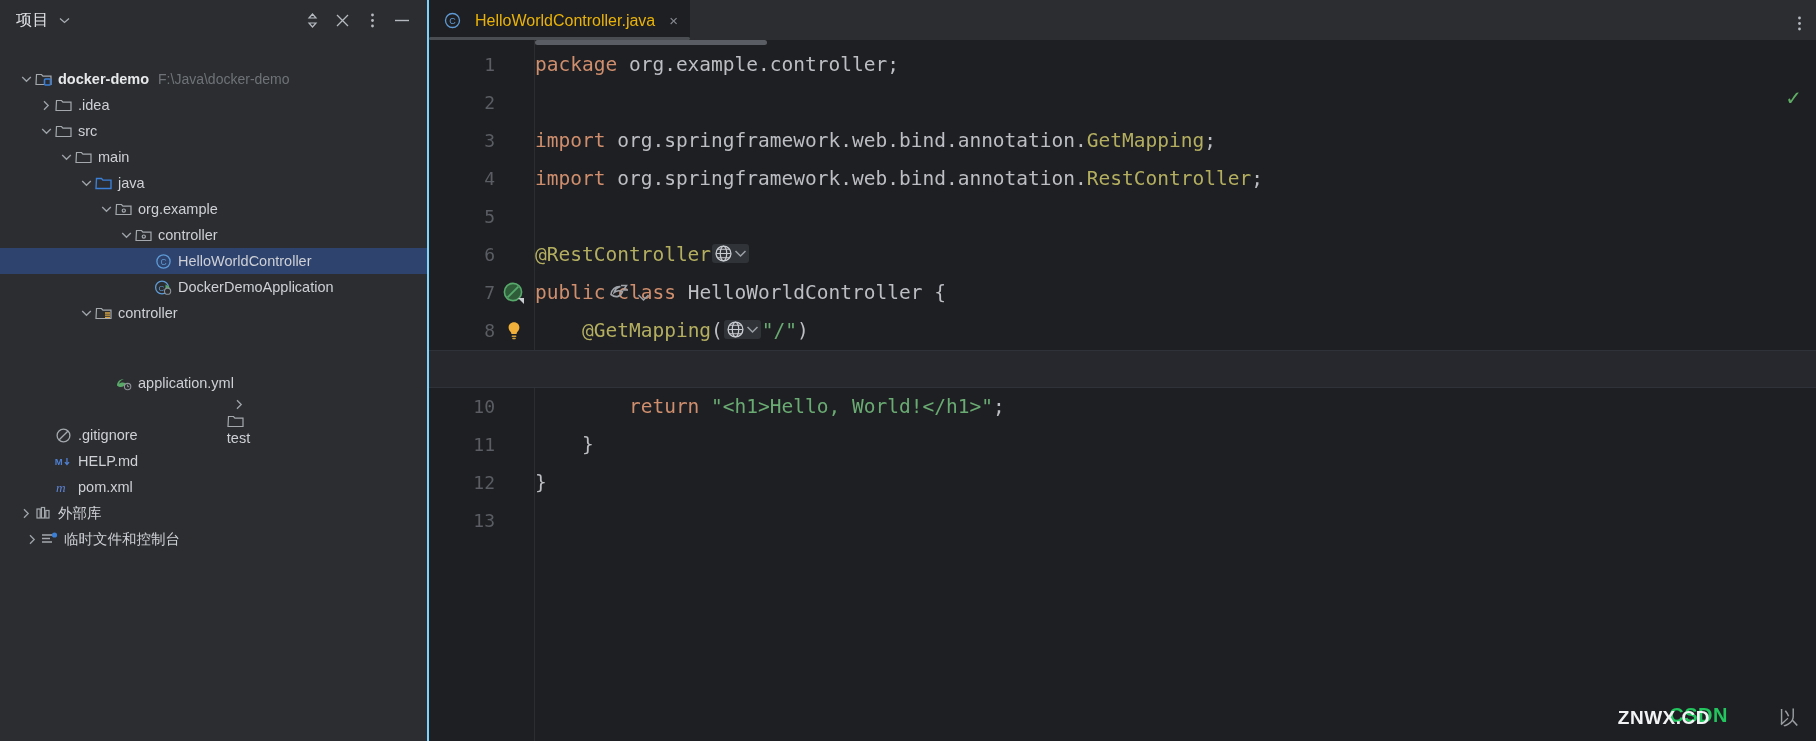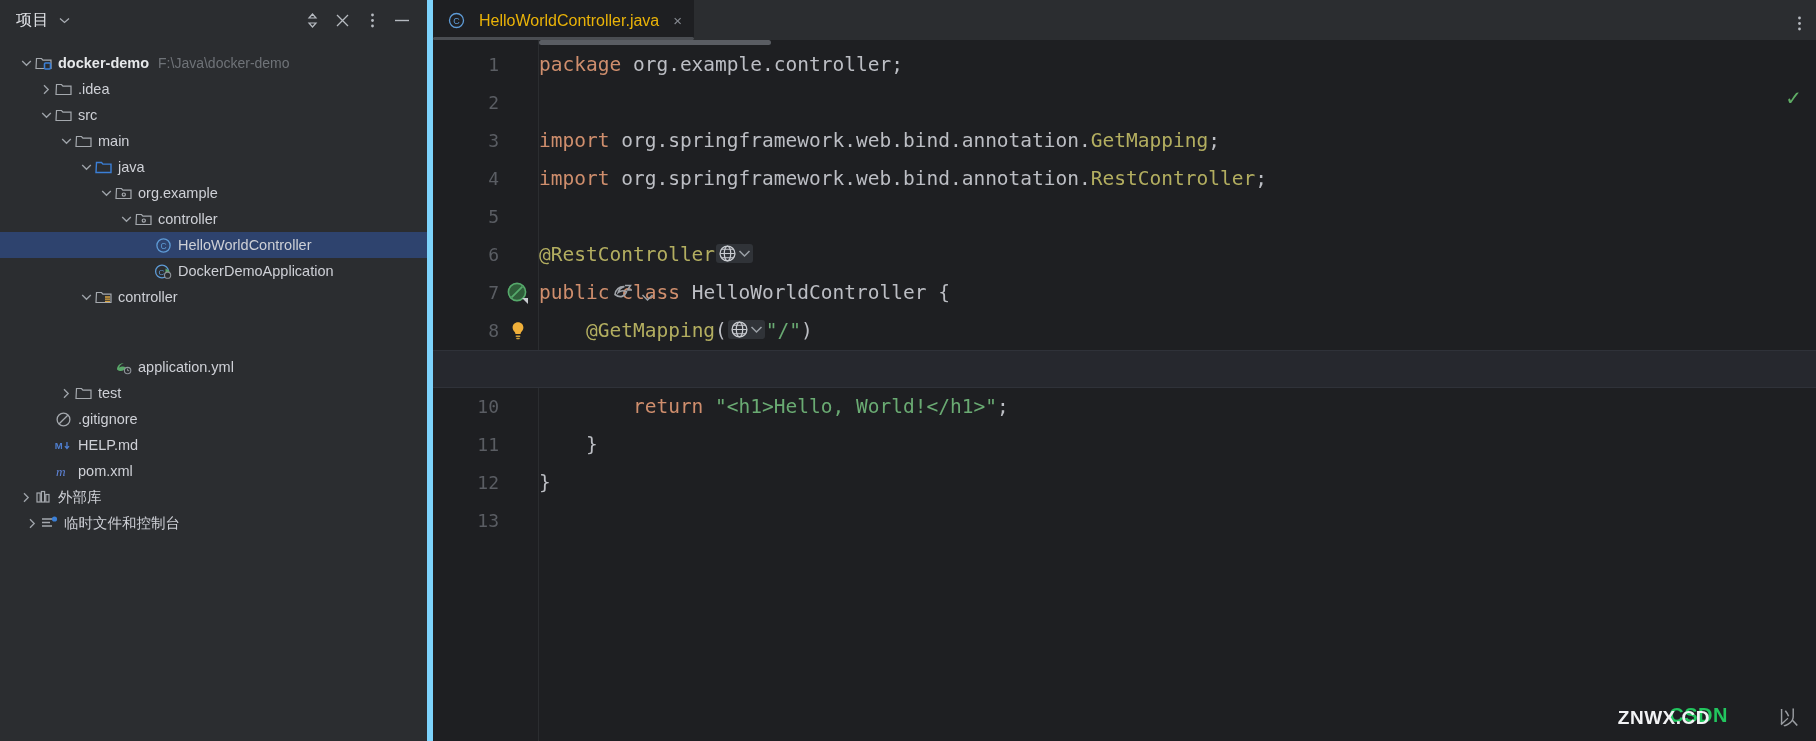--- a/index.html
+++ b/index.html
@@ -8,22 +8,22 @@
     background:#2b2d30;
     font-family:"Liberation Sans","DejaVu Sans",sans-serif;
     font-size:15px;color:#dfe1e5;
     -webkit-font-smoothing:antialiased;
   }
   .app{display:flex;width:1816px;height:741px;position:relative;}
 
   
   .sidebar{
     width:427px;height:741px;background:#2b2d30;
-    border-right:6px solid #7dd3fc;
-    display:flex;flex-direction:column;flex:none;position:relative;
+    border-right:2px solid #7dd3fc;
+    display:flex;flex-direction:column;flex:none;position:relative;gap:16px;
   }
   .sb-header{
     height:40px;display:flex;align-items:center;
     padding:0 12px 0 16px;flex:none;
   }
   .sb-title{font-size:16px;color:#dfe1e5;letter-spacing:.5px;}
   .sb-title-chev{margin-left:10px;color:#a9adb3;font-size:11px;line-height:1;}
   .sb-actions{margin-left:auto;display:flex;align-items:center;gap:4px;}
   .sb-act{
     width:26px;height:26px;display:flex;align-items:center;justify-content:center;
@@ -297,21 +297,21 @@
           <span class="arrow empty"></span>
           <span class="ic">
             <svg width="19" height="17" viewBox="0 0 19 17">
               <path d="M3 10.5c0-4 3-6.6 7-6.3 -2.2.6-4.3 2-4.9 4.6 1.6-1.4 4.3-1.8 6.6-.6 -1.3 3.6-5 5.4-8.7 2.3z" fill="#59a869"></path>
               <circle cx="13.6" cy="11.6" r="3.2" fill="#2b2d30" stroke="#8d9298" stroke-width="1.1"></circle>
               <path d="M13.6 9.6v2.1h1.6" stroke="#8d9298" stroke-width="1" fill="none"></path>
             </svg>
           </span>
           <span class="lbl">application.yml</span>
         </div>
-        <div class="row" style="padding-left: 58px;">
+        <div class="row" style="padding-left: 58px; flex-direction: column;">
           <span class="arrow">
             <svg width="8" height="11" viewBox="0 0 8 11">
               <path d="M2 1.2 L6.2 5.5 L2 9.8" stroke="#9ea3a9" stroke-width="1.35" fill="none"></path>
             </svg>
           </span>
           <span class="ic">
             <svg width="18" height="16" viewBox="0 0 18 16">
               <path d="M1.5 3.5h5l1.4 1.6h8.1v8.4h-15z" fill="none" stroke="#a5a9ae" stroke-width="1.2"></path>
             </svg>
           </span>

